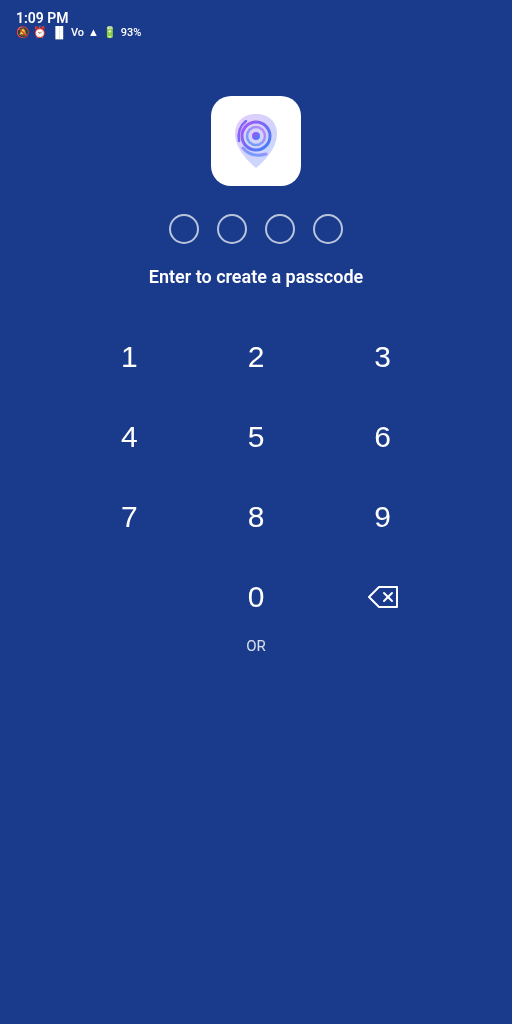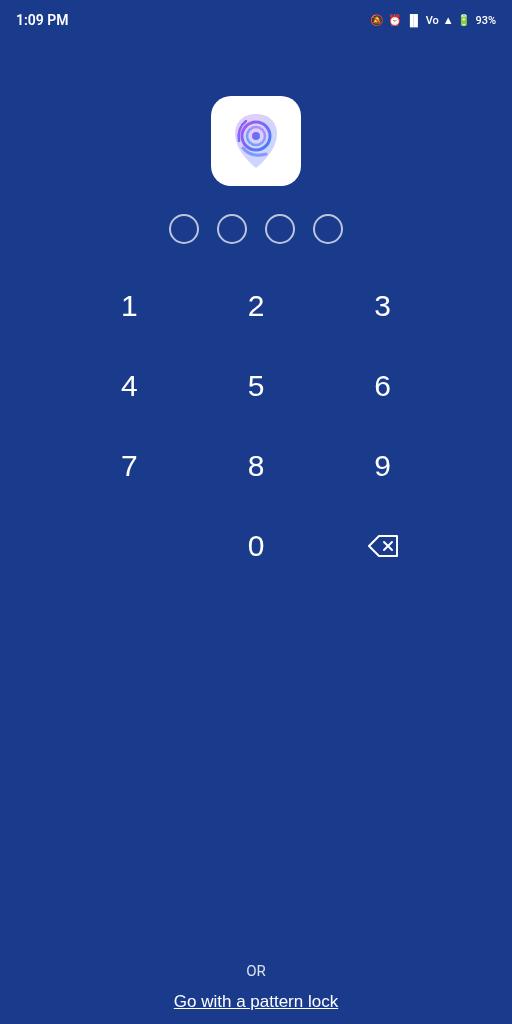--- a/index.html
+++ b/index.html
@@ -13,25 +13,25 @@
       color: #ffffff;
       display: flex;
       flex-direction: column;
       overflow: hidden;
     }
 
     
     .status-bar {
       display: flex;
       justify-content: space-between;
-      align-items: center;
       padding: 10px 16px 6px;
       font-size: 13px;
       font-weight: 500;
       height: 36px;
+      flex-direction: column;
     }
 
     .status-time {
       font-size: 14px;
       font-weight: 600;
     }
 
     .status-icons {
       display: flex;
       align-items: center;
@@ -134,21 +134,21 @@
     .backspace-btn {
       font-size: 24px;
     }
 
     
     .bottom-section {
       flex: 1;
       display: flex;
       flex-direction: column;
       align-items: center;
-      justify-content: flex-end;
+      justify-content: flex-start;
       padding-bottom: 12px;
       gap: 12px;
     }
 
     .or-text {
       font-size: 15px;
       color: rgba(255,255,255,0.85);
       font-weight: 400;
     }
 
@@ -210,20 +210,21 @@
     </svg>
   </div>
 
   <div class="passcode-dots">
     <div class="passcode-dot"></div>
     <div class="passcode-dot"></div>
     <div class="passcode-dot"></div>
     <div class="passcode-dot"></div>
   </div>
 
+  <div class="instruction-text">Enter to create a passcode</div>
 
   <div class="keypad">
 
     <div class="key-cell">
       <button class="key-btn">1</button>
     </div>
     <div class="key-cell">
       <button class="key-btn">2</button>
     </div>
     <div class="key-cell">
@@ -265,14 +266,13 @@
           <line x1="25" y1="8" x2="17" y2="16" stroke="white" stroke-width="2" stroke-linecap="round"></line>
         </svg>
       </button>
     </div>
   </div>
 
 </div>
 
 <div class="bottom-section">
   <span class="or-text">OR</span>
-  <button class="pattern-lock-link">Go with a pattern lock</button>
 </div>
 
 </body></html>

